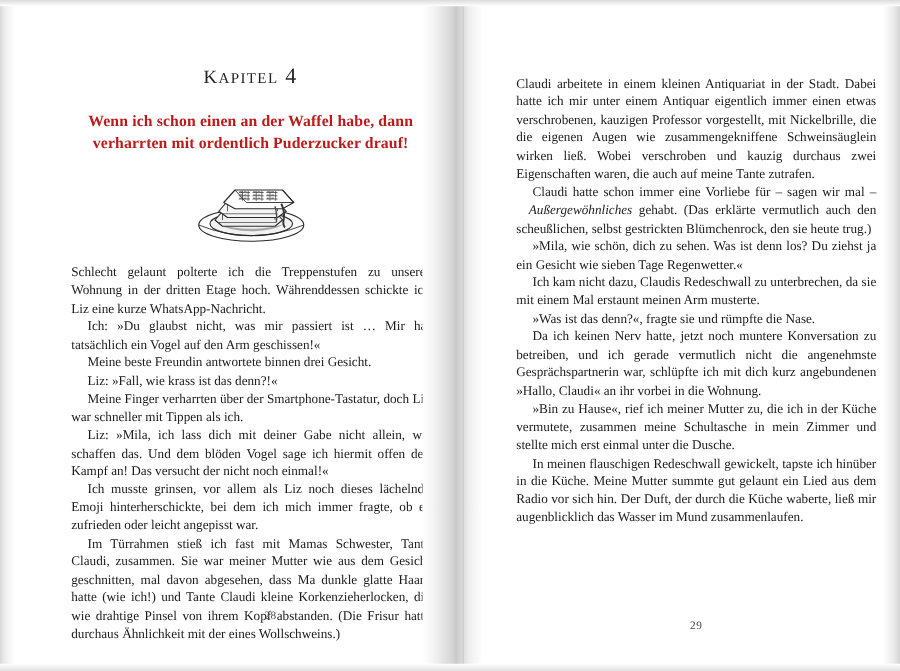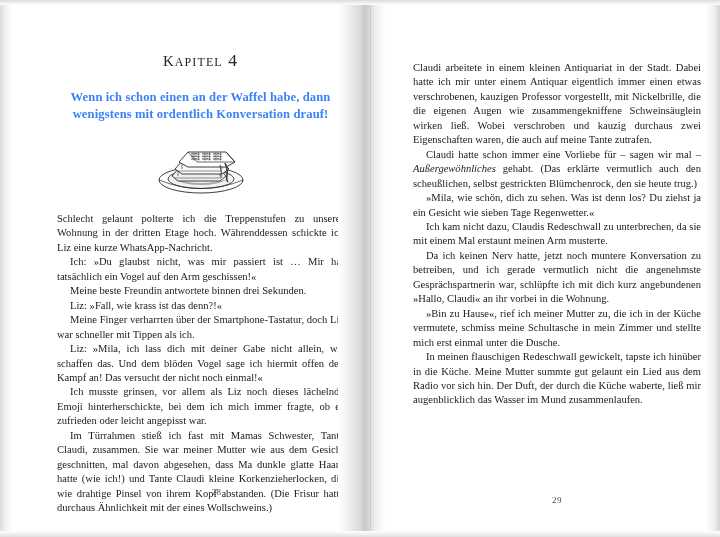--- a/index.html
+++ b/index.html
@@ -116,21 +116,21 @@
     font-weight: 400;
   }
   #chapter-number::first-letter { font-size: 22px; }
 
   #chapter-subtitle {
     margin-top: 17px;
     font-family: "Liberation Serif", "DejaVu Serif", serif;
     font-weight: bold;
     font-size: 12.6px;
     line-height: 17px;
-    color: #3b82f6;
+    color: #b91c1c;
     letter-spacing: .1px;
     padding: 0 8px;
   }
 
   
   #chapter-illustration {
     margin: 12px auto 0 auto;
     width: 120px;
     height: 62px;
     display: block;
@@ -147,21 +147,21 @@
     hyphens: none;
   }
   #page-left .text-block  { margin-top: 15px; }
   #page-right .text-block { margin-top: 61px; }
 
   .text-block p {
     margin: 0;
     text-indent: 13px;
   }
   .text-block p.noindent { text-indent: 0; }
-  .text-block em { font-style: italic; }
+  .text-block em { font-style: italic; margin-left: 10px; }
 
   
   .folio {
     position: absolute;
     width: 100%;
     text-align: center;
     font-family: "Liberation Serif", "DejaVu Serif", serif;
     font-size: 9px;
     color: #4a4a4a;
     letter-spacing: .4px;
@@ -179,21 +179,21 @@
   <div id="edge-shadow-left"></div>
   <div id="edge-shadow-right"></div>
 
   <div class="page" id="page-left">
     <div class="page-body">
 
       <div id="chapter-head">
         <div id="chapter-number">Kapitel 4</div>
         <div id="chapter-subtitle">
           <span>Wenn ich schon einen an der Waffel habe, dann</span><br>
-          <span>wenigstens mit ordentlich Konversation drauf!</span>
+          <span>verharrten mit ordentlich Puderzucker drauf!</span>
         </div>
       </div>
 
       <svg id="chapter-illustration" viewBox="0 0 120 62">
         <g fill="none" stroke="#2a2a2a" stroke-width="0.9" stroke-linejoin="round">
 
           <ellipse cx="60" cy="45" rx="42" ry="13" fill="#fdfdfd"></ellipse>
           <ellipse cx="60" cy="44" rx="33" ry="9.5" fill="#f2f2f2"></ellipse>
           <path d="M18 45 q42 17 84 0" stroke-width="0.7"></path>
 
@@ -240,21 +240,21 @@
           </g>
 
           <path d="M84 28 q3 6 2 12 q-1 5 1 7" stroke-width="1.6" stroke="#3a3a3a"></path>
           <path d="M79 30 q2 7 1 13" stroke-width="1.1" stroke="#4a4a4a"></path>
         </g>
       </svg>
 
       <div class="text-block" id="left-text">
           <p class="noindent">Schlecht gelaunt polterte ich die Treppenstufen zu unserer Wohnung in der dritten Etage hoch. Währenddessen schickte ich Liz eine kurze WhatsApp-Nachricht.</p>
           <p>Ich: »Du glaubst nicht, was mir passiert ist … Mir hat tatsächlich ein Vogel auf den Arm geschissen!«</p>
-          <p>Meine beste Freundin antwortete binnen drei Sekunden.</p>
+          <p>Meine beste Freundin antwortete binnen drei Gesicht.</p>
           <p>Liz: »Fall, wie krass ist das denn?!«</p>
           <p>Meine Finger verharrten über der Smartphone-Tastatur, doch Liz war schneller mit Tippen als ich.</p>
           <p>Liz: »Mila, ich lass dich mit deiner Gabe nicht allein, wir schaffen das. Und dem blöden Vogel sage ich hiermit offen den Kampf an! Das versucht der nicht noch einmal!«</p>
           <p>Ich musste grinsen, vor allem als Liz noch dieses lächelnde Emoji hinterherschickte, bei dem ich mich immer fragte, ob es zufrieden oder leicht angepisst war.</p>
           <p>Im Türrahmen stieß ich fast mit Mamas Schwester, Tante Claudi, zusammen. Sie war meiner Mutter wie aus dem Gesicht geschnitten, mal davon abgesehen, dass Ma dunkle glatte Haare hatte (wie ich!) und Tante Claudi kleine Korkenzieherlocken, die wie drahtige Pinsel von ihrem Kopf abstanden. (Die Frisur hatte durchaus Ähnlichkeit mit der eines Wollschweins.)</p>
         </div>
 
       <div class="folio" id="folio-left">28</div>
     </div>
   </div>
@@ -263,22 +263,23 @@
   <div id="gutter-line"></div>
 
   <div class="page" id="page-right">
     <div class="page-body">
 
       <div class="text-block" id="right-text">
           <p class="noindent">Claudi arbeitete in einem kleinen Antiquariat in der Stadt. Dabei hatte ich mir unter einem Antiquar eigentlich immer einen etwas verschrobenen, kauzigen Professor vorgestellt, mit Nickelbrille, die die eigenen Augen wie zusammengekniffene Schweinsäuglein wirken ließ. Wobei verschroben und kauzig durchaus zwei Eigenschaften waren, die auch auf meine Tante zutrafen.</p>
           <p>Claudi hatte schon immer eine Vorliebe für – sagen wir mal – <em>Außergewöhnliches</em> gehabt. (Das erklärte vermutlich auch den scheußlichen, selbst gestrickten Blümchenrock, den sie heute trug.)</p>
           <p>»Mila, wie schön, dich zu sehen. Was ist denn los? Du ziehst ja ein Gesicht wie sieben Tage Regenwetter.«</p>
           <p>Ich kam nicht dazu, Claudis Redeschwall zu unterbrechen, da sie mit einem Mal erstaunt meinen Arm musterte.</p>
+          <p>»Was ist das denn?«, fragte sie und rümpfte die Nase.</p>
           <p>Da ich keinen Nerv hatte, jetzt noch muntere Konversation zu betreiben, und ich gerade vermutlich nicht die angenehmste Gesprächspartnerin war, schlüpfte ich mit dich kurz angebundenen »Hallo, Claudi« an ihr vorbei in die Wohnung.</p>
-          <p>»Bin zu Hause«, rief ich meiner Mutter zu, die ich in der Küche vermutete, schmiss meine Schultasche in mein Zimmer und stellte mich erst einmal unter die Dusche.</p>
+          <p>»Bin zu Hause«, rief ich meiner Mutter zu, die ich in der Küche vermutete, zusammen meine Schultasche in mein Zimmer und stellte mich erst einmal unter die Dusche.</p>
           <p>In meinen flauschigen Redeschwall gewickelt, tapste ich hinüber in die Küche. Meine Mutter summte gut gelaunt ein Lied aus dem Radio vor sich hin. Der Duft, der durch die Küche waberte, ließ mir augenblicklich das Wasser im Mund zusammenlaufen.</p>
         </div>
 
       <div class="folio" id="folio-right">29</div>
     </div>
   </div>
 
 </div>
 
 </body></html>

